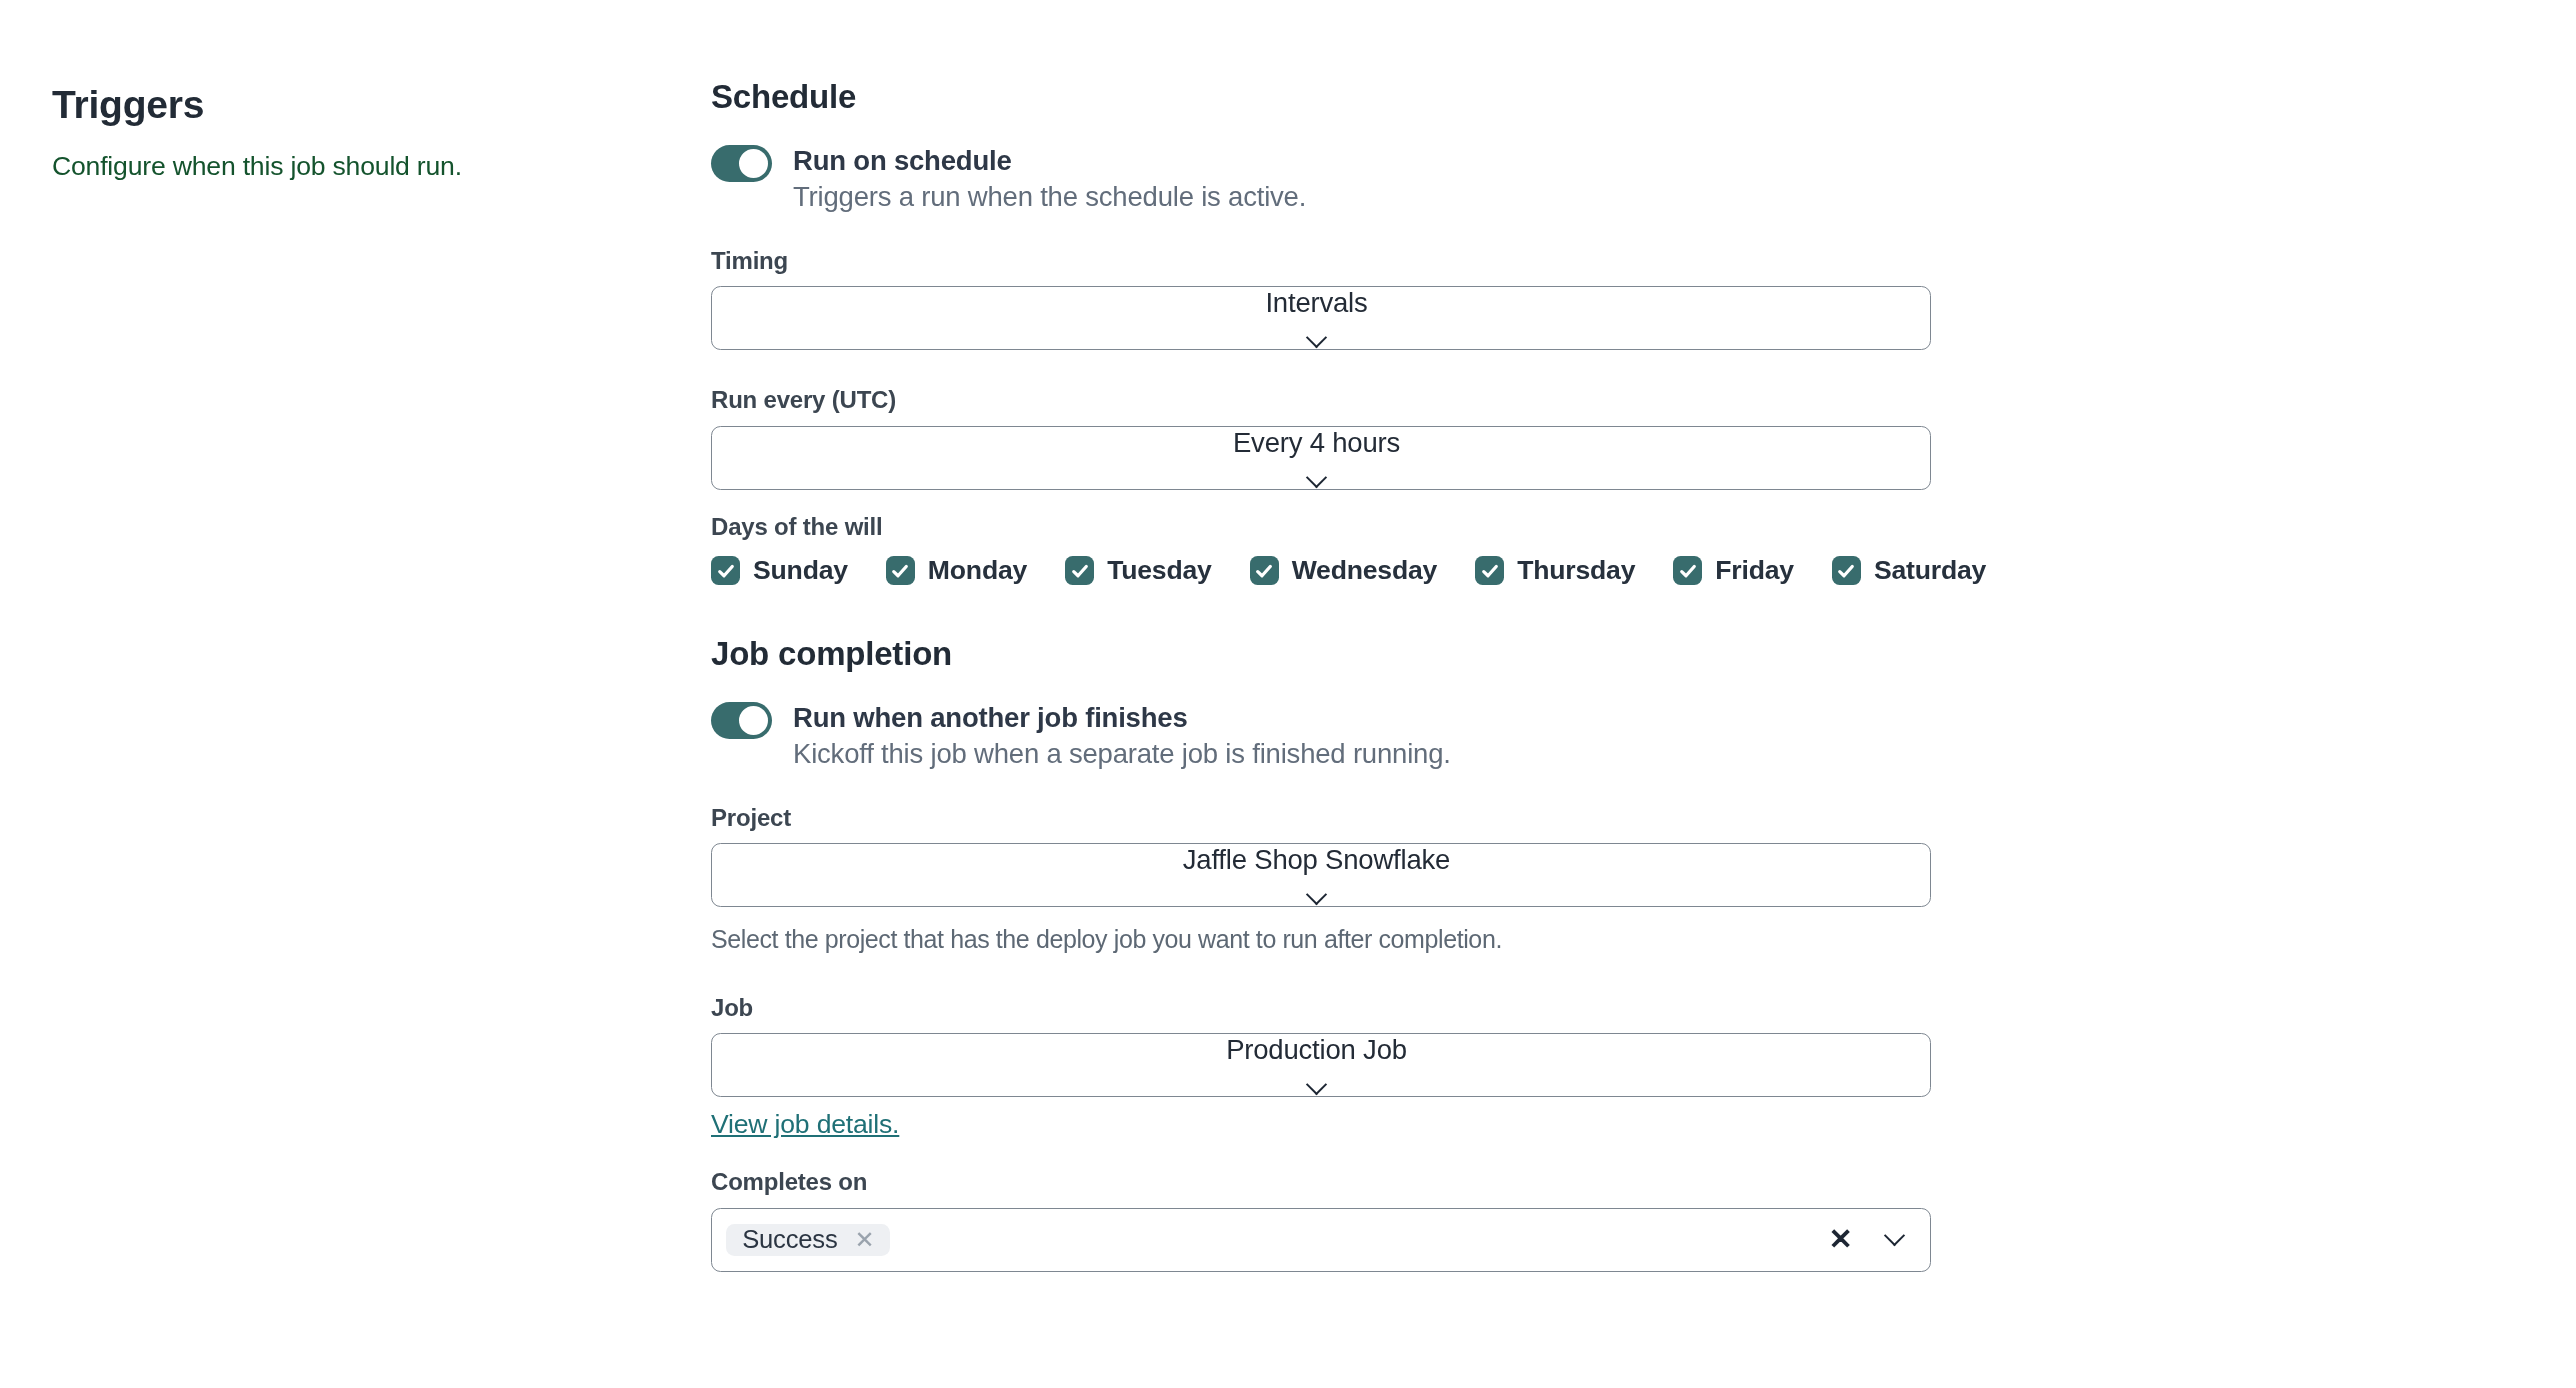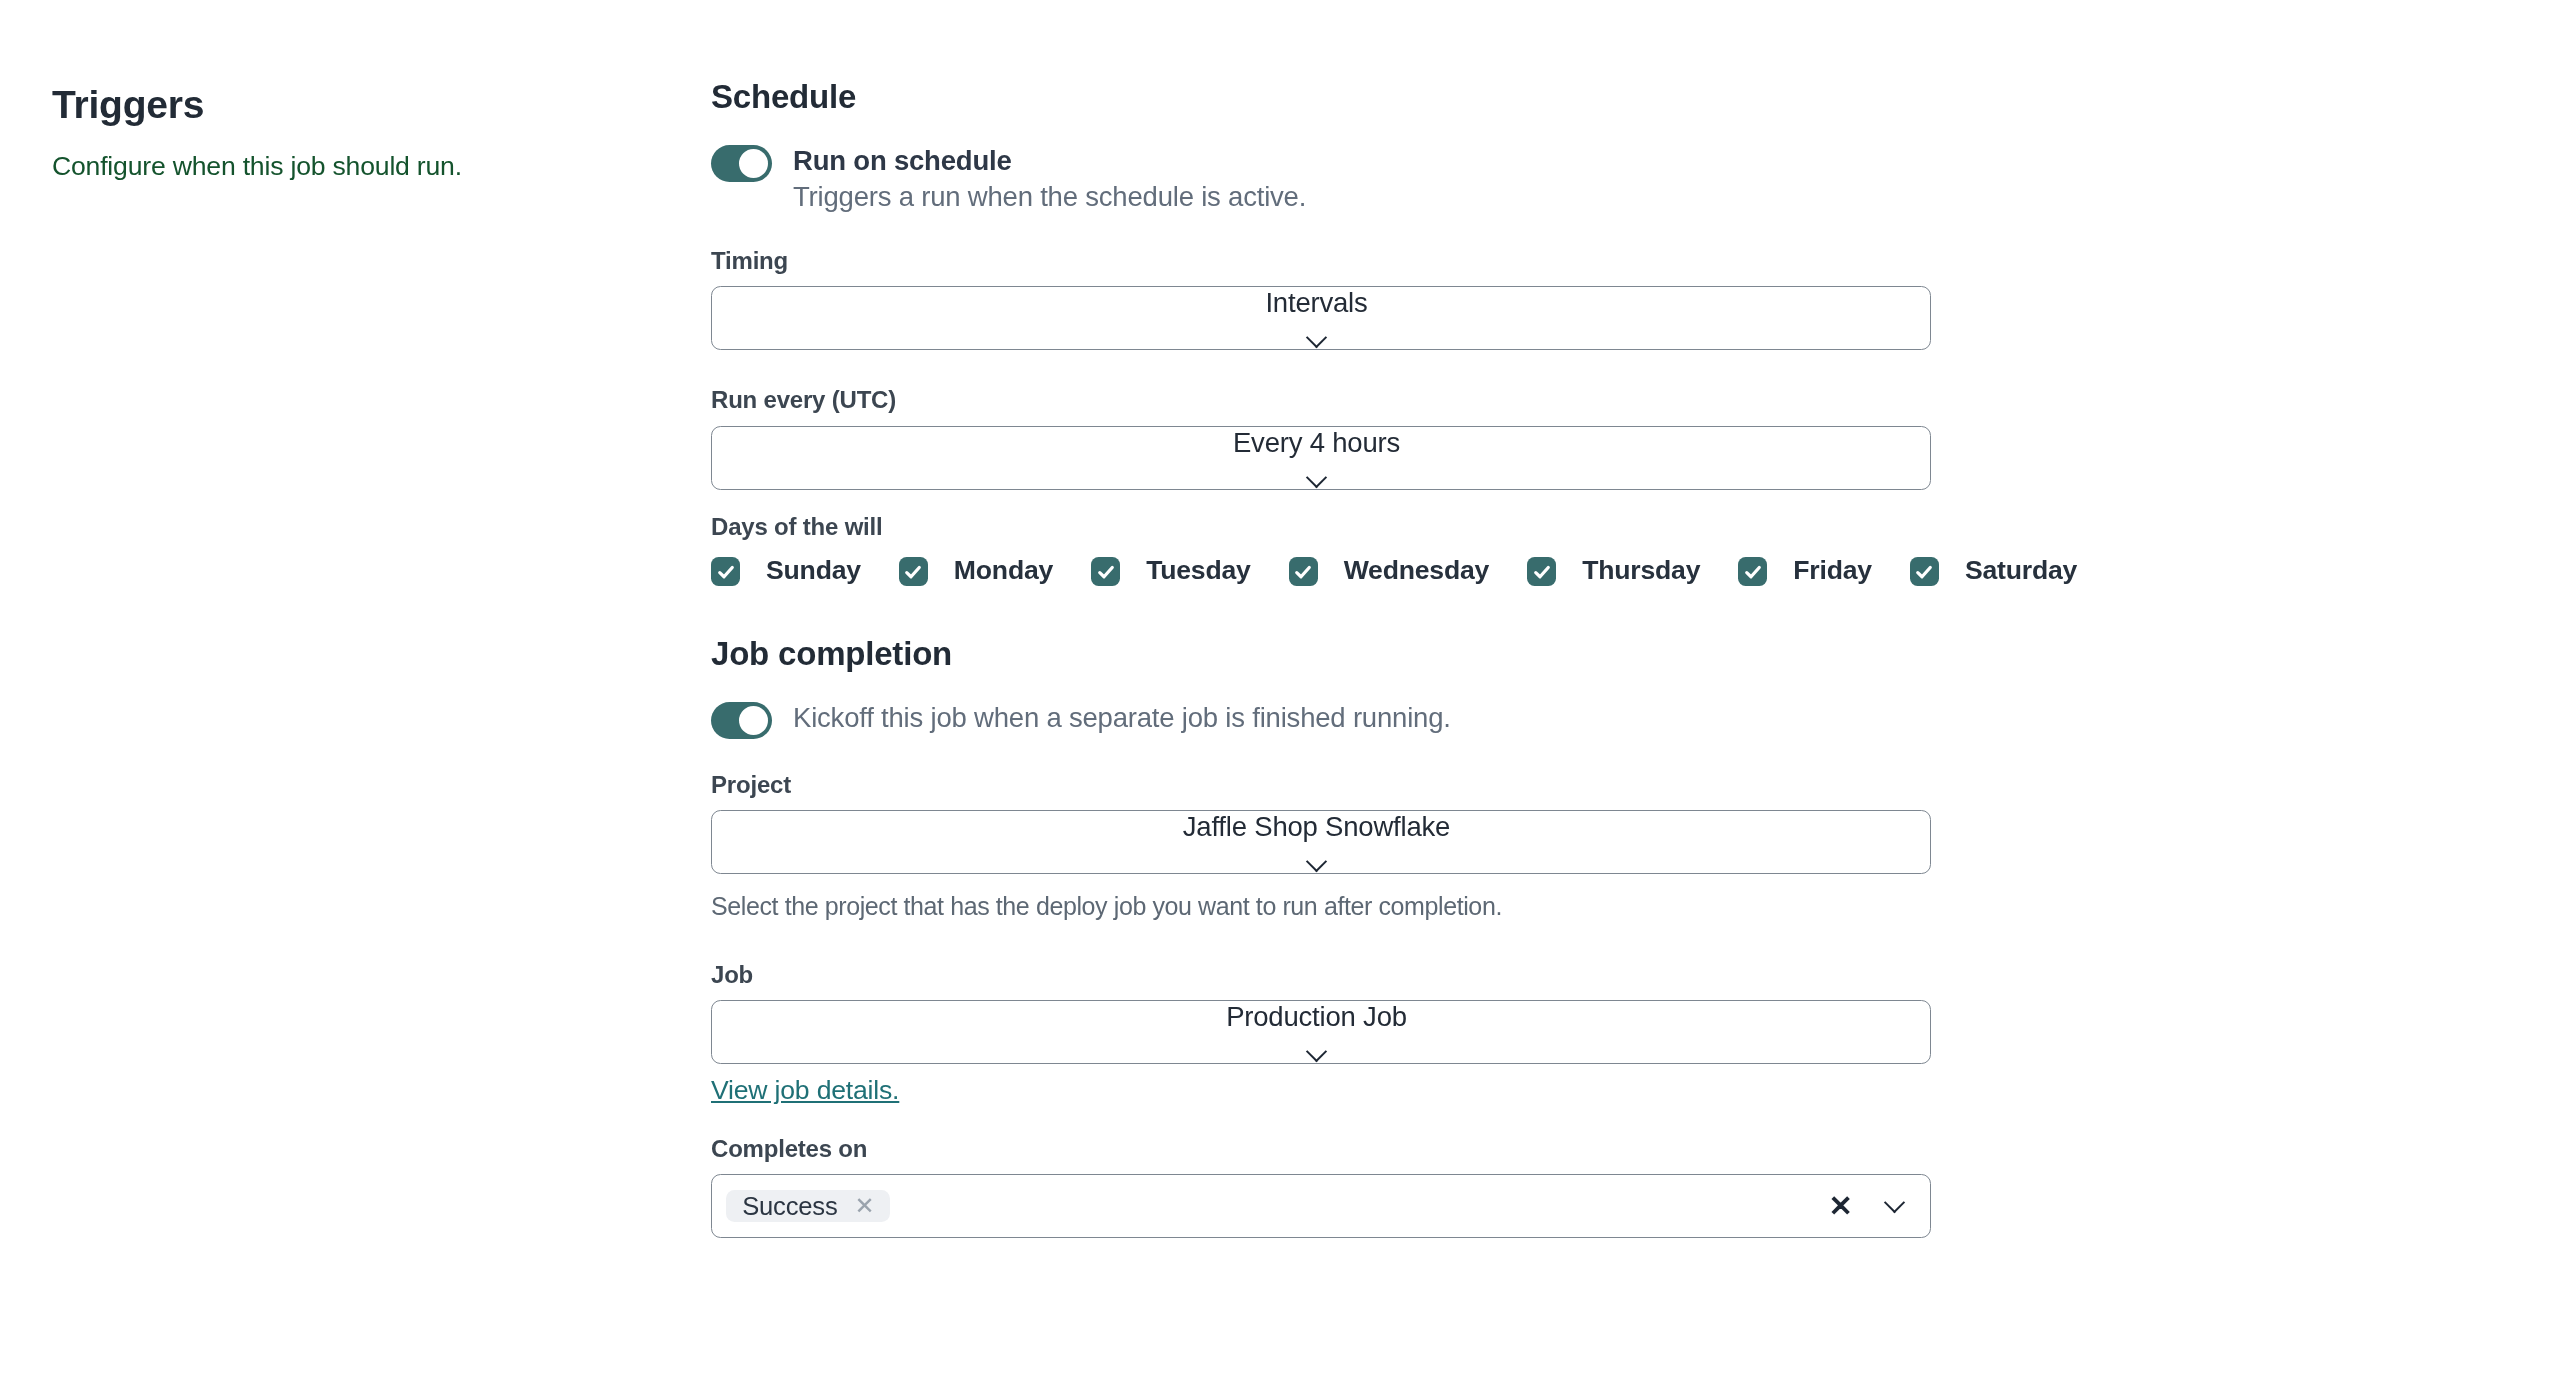--- a/index.html
+++ b/index.html
@@ -50,21 +50,21 @@
     transform: rotate(45deg) translate(-2.8px, -2.8px);
     flex: none;
   }
   .help { font-size: 25px; letter-spacing: -0.4px; color: #5d6874; line-height: 37px; margin-top: 13.3px; }
   a.link { color: #1f7076; text-decoration: underline; cursor: pointer; }
   .job-link { display: inline-block; font-size: 26.6px; margin-top: 11.4px; }
 
   
   .days-field { margin-top: 21px; margin-bottom: 0; }
   .days-row { display: flex; align-items: center; gap: 38px; margin-top: 13.3px; }
-  .day-item { display: flex; align-items: flex-end; gap: 26px; cursor: pointer; }
+  .day-item { display: flex; align-items: center; gap: 13px; cursor: pointer; }
   .checkbox {
     width: 29px; height: 29px; border-radius: 7.6px;
     background: #386c6d;
     display: flex; align-items: center; justify-content: center;
     flex: none;
   }
   .day-label { font-size: 26.6px; font-weight: 700; color: #27313d; }
 
   
   .multiselect {
@@ -185,20 +185,21 @@
       </div>
     </div>
 
     <h2 class="section-heading second">Job completion</h2>
 
     <div class="toggle-row">
       <div class="toggle">
         <div class="knob"></div>
       </div>
       <div>
+        <div class="toggle-title">Run when another job finishes</div>
         <div class="toggle-desc">Kickoff this job when a separate job is finished running.</div>
       </div>
     </div>
 
     <div class="field">
       <span class="field-label">Project</span>
       <div class="select">
         <span>Jaffle Shop Snowflake</span>
         <span class="chevron"></span>
       </div>

